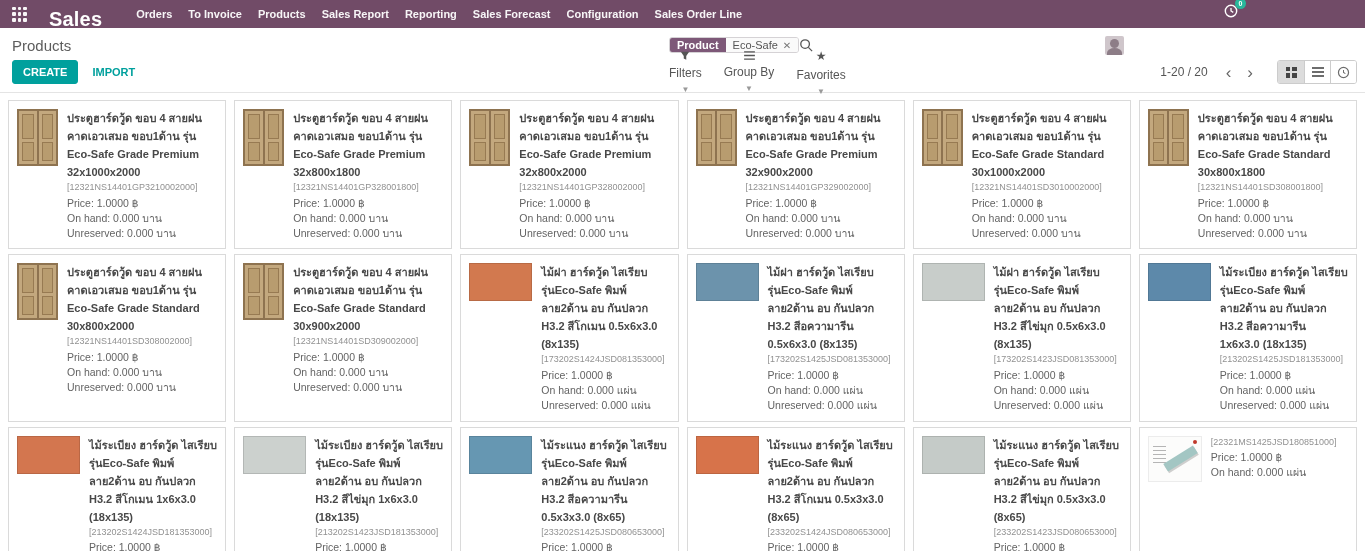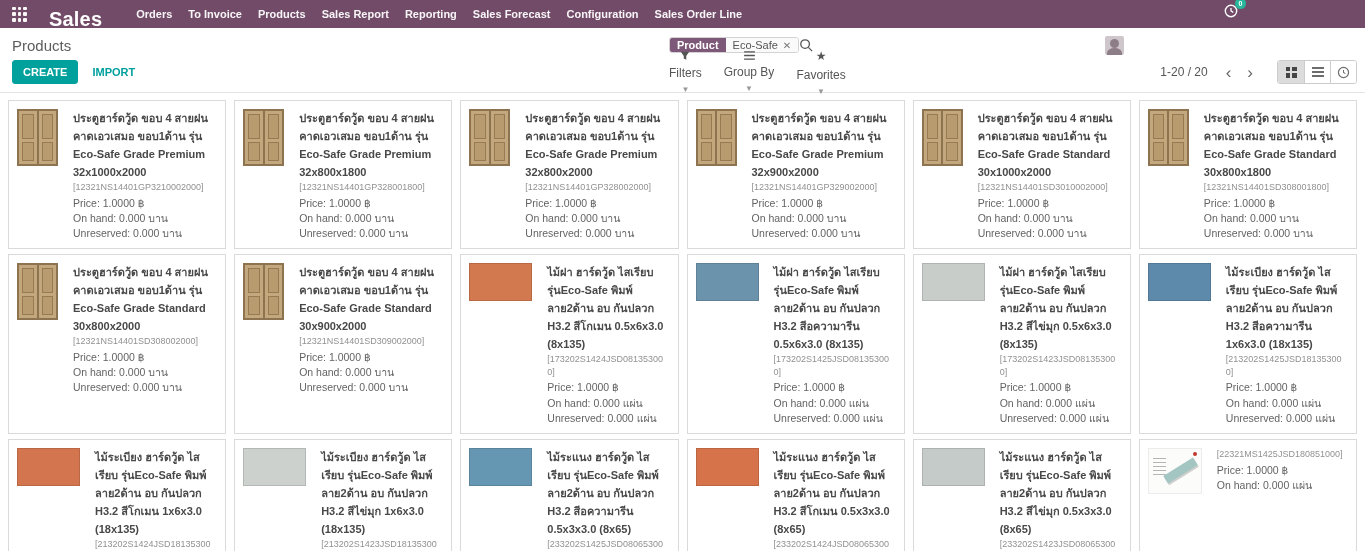--- a/index.html
+++ b/index.html
@@ -53,21 +53,21 @@
     border-left:1px solid #ccc; cursor:pointer; color:#6d6d6d; }
   .sw-btn:first-child { border-left:none; }
   .sw-btn.active { background:#dcdcdc; color:#444; }
   .kanban-glyph { width:11px; height:11px; display:grid; grid-template-columns:1fr 1fr; gap:2px; }
   .kanban-glyph i { background:currentColor; }
   .list-glyph { width:12px; height:10px; display:flex; flex-direction:column; justify-content:space-between; }
   .list-glyph i { height:2px; background:currentColor; }
 
   
   .cards { display:grid; grid-template-columns:repeat(6,1fr); gap:5px 8px; padding:7px 8px; }
-  .card { background:#fff; border:1px solid #dadada; min-height:108px; padding:7px 8px; display:flex; gap:15px; cursor:pointer; }
+  .card { background:#fff; border:1px solid #dadada; min-height:108px; padding:7px 8px; display:flex; gap:9px; cursor:pointer; }
   .thumb { flex:none; margin-top:1px; }
   .thumb.door { width:41px; height:57px; background:#8e7350; padding:2px; display:flex; gap:2px; }
   .thumb.door .leaf { flex:1; background:#c3a87e; display:flex; flex-direction:column; gap:3px; padding:3px 3px; }
   .thumb.door .leaf i { display:block; border:1px solid #977a52; background:#b89c6f; flex:1; }
   .thumb.door .leaf i:first-child { flex:1.35; }
   .thumb.board { width:63px; height:38px; border:1px solid rgba(0,0,0,.12); }
   .thumb.fence { width:54px; height:46px; background:#fcfcfb; border:1px solid #ececec; position:relative; }
   .thumb.fence .flines { position:absolute; left:4px; top:9px; width:13px; height:17px;
     background:repeating-linear-gradient(to bottom,#b5b5b5 0 1px,transparent 1px 4px); }
   .thumb.fence .plank { position:absolute; width:35px; height:9px; right:3px; top:17px;

